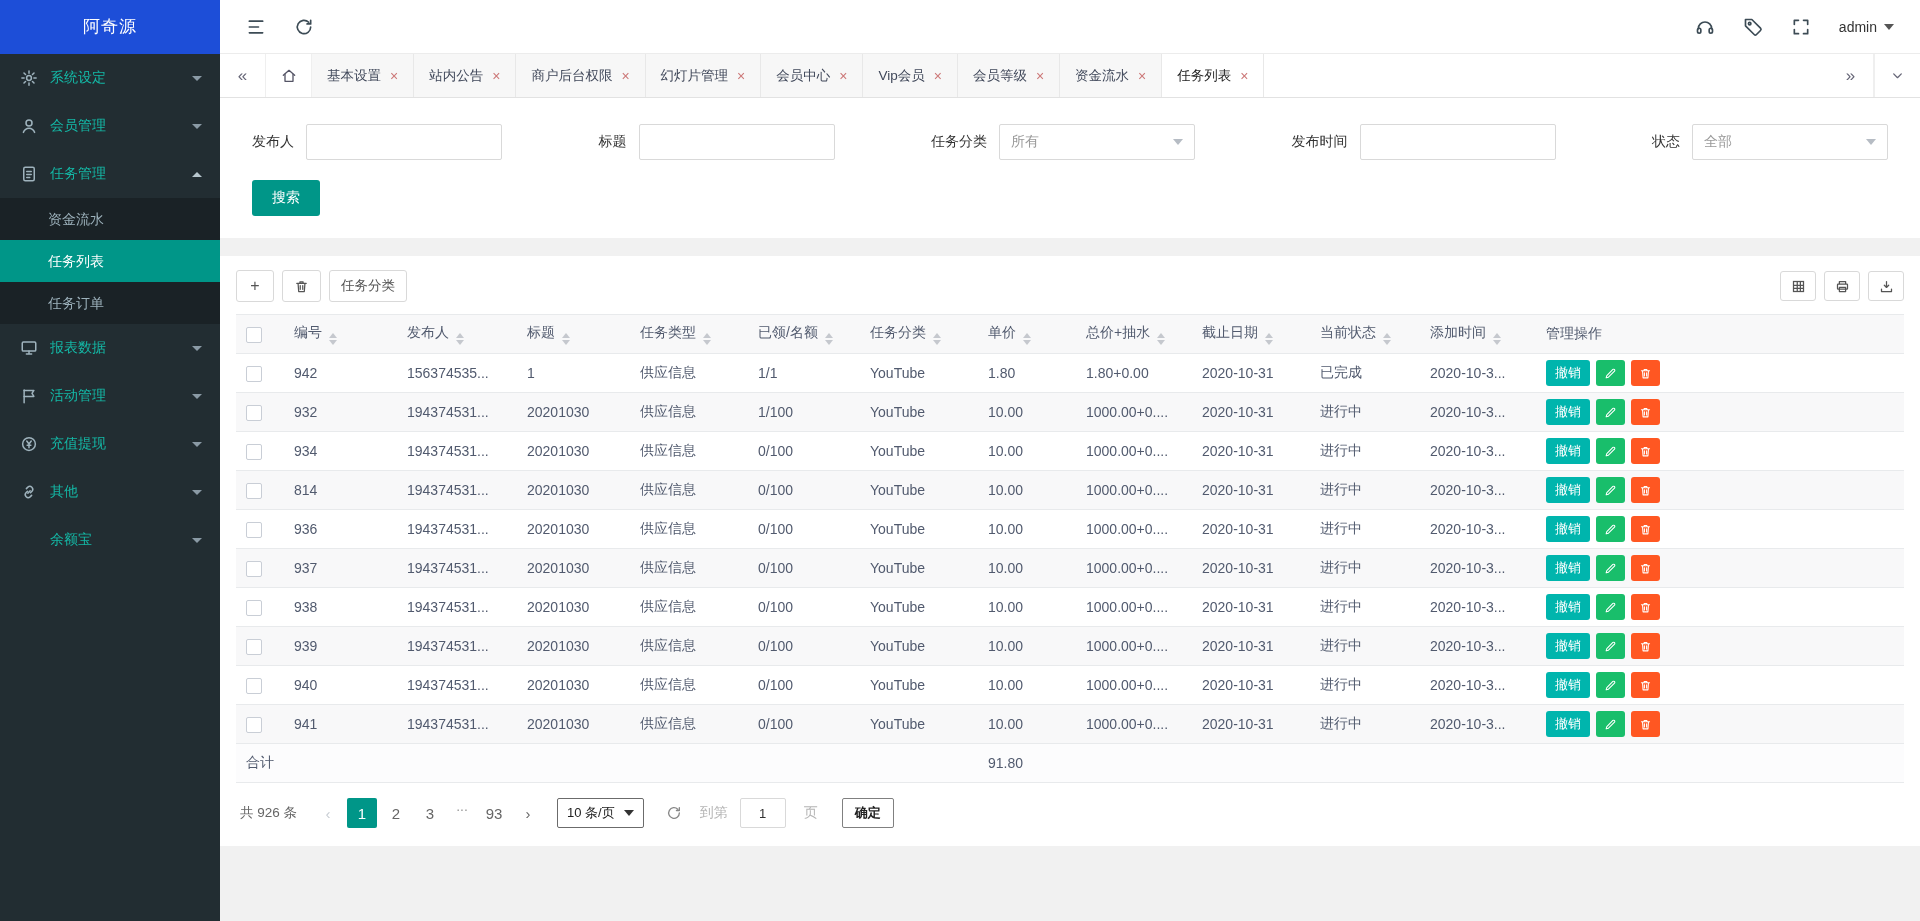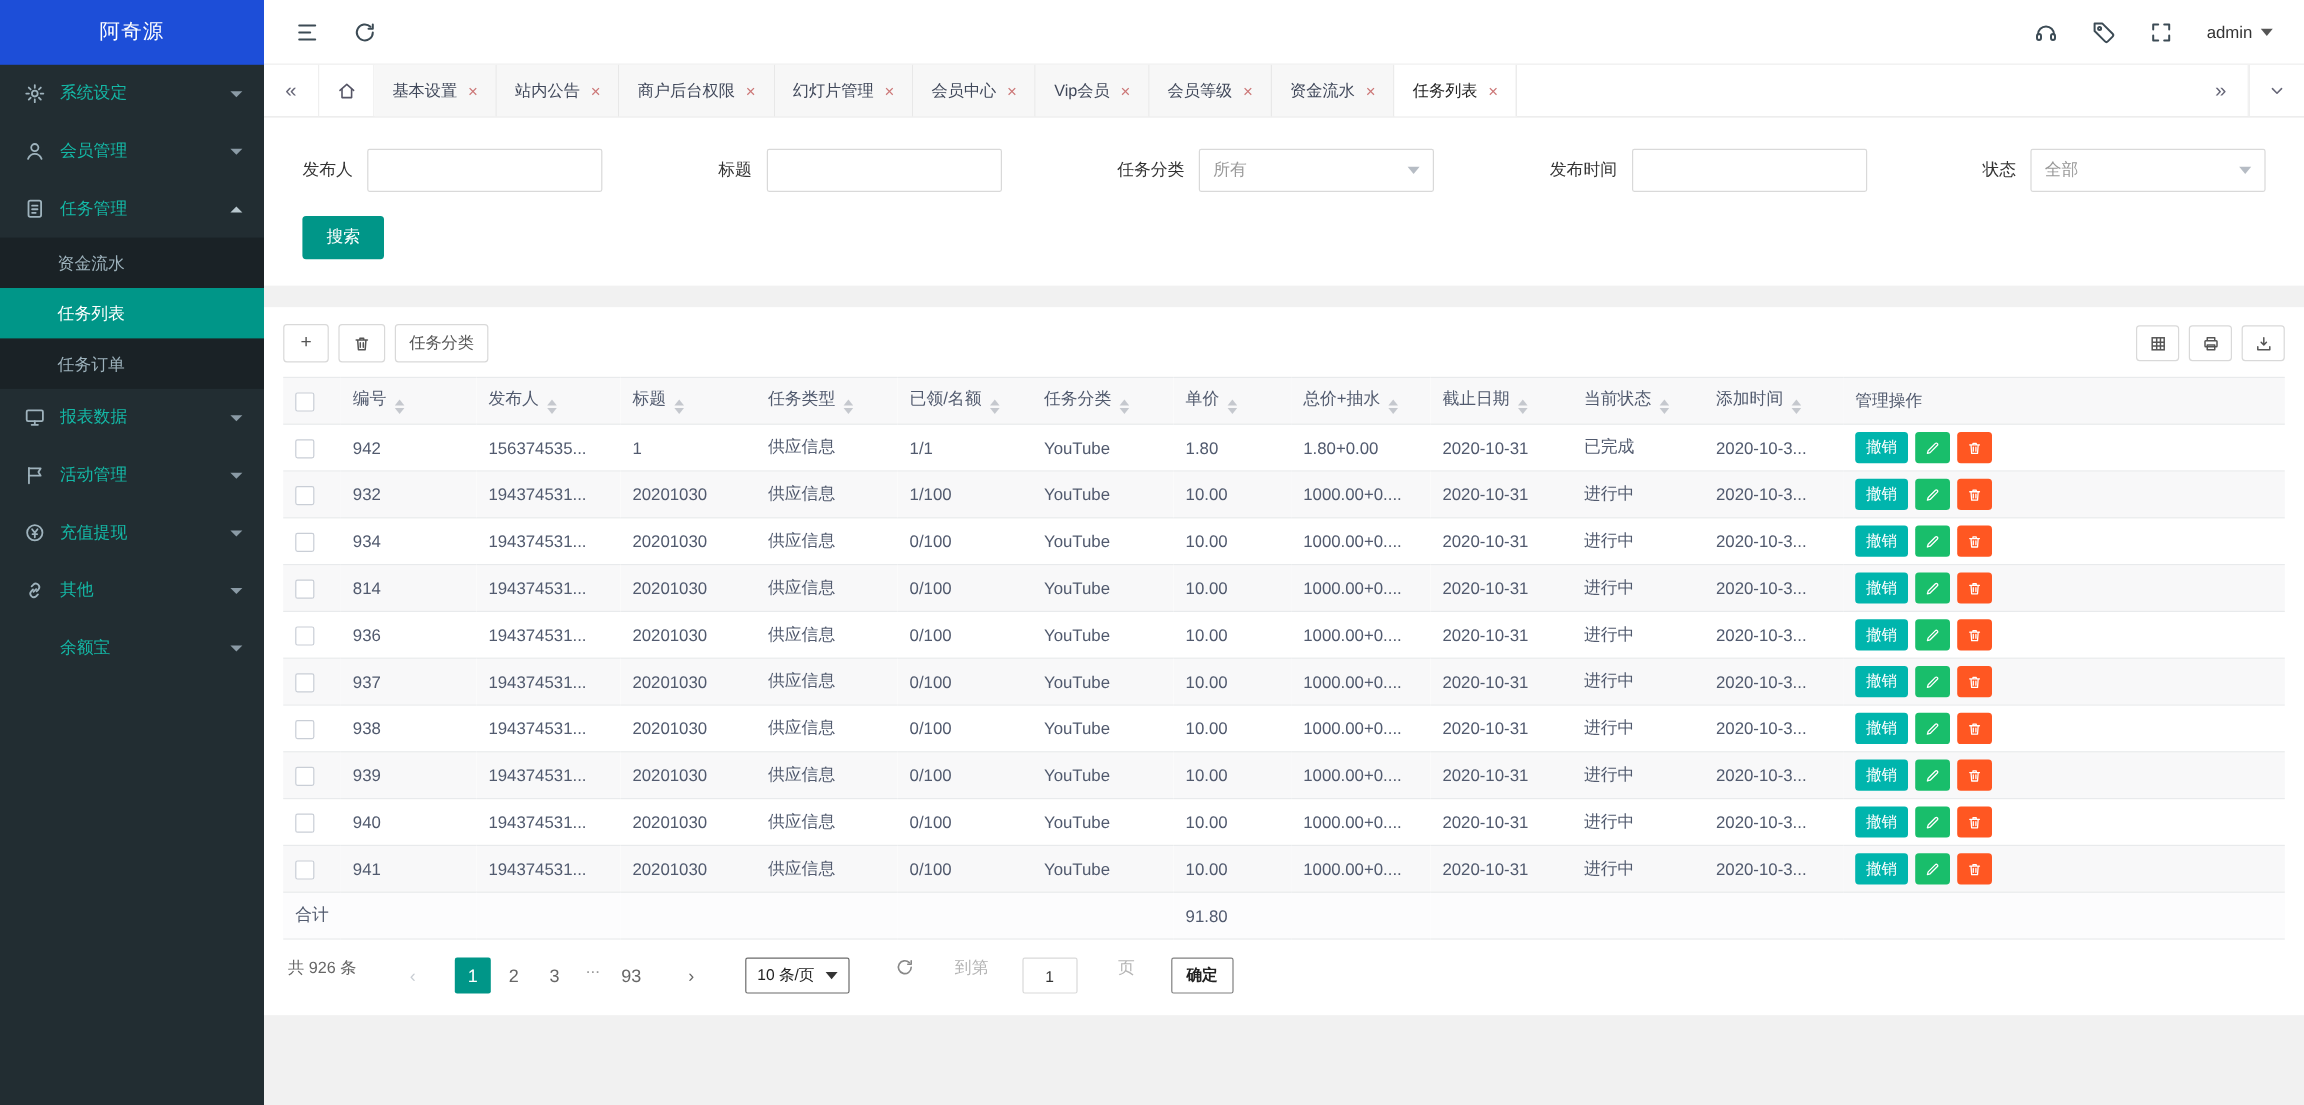--- a/index.html
+++ b/index.html
@@ -80,33 +80,33 @@
   .sort i.down { border-top:5px solid #c5c8ce; }
   .act { display:flex; gap:6px; align-items:center; }
   .act button { border:none; border-radius:3px; color:#fff; cursor:pointer; height:26px; display:inline-flex; align-items:center; justify-content:center; }
   .btn-revoke { padding:0 9px; font-size:13px; background:#00b5ad; }
   .btn-edit { width:29px; background:#19be6b; }
   .btn-del { width:29px; background:#ff5722; }
   .act svg { width:13px; height:13px; }
   tr.summary td { background:#fcfcfd; color:#515a6e; }
 
   
-  .pagination { display:flex; align-items:flex-start; padding:15px 4px 10px; gap:20px; font-size:14px; color:#666; }
+  .pagination { display:flex; align-items:center; padding:15px 4px 10px; gap:4px; font-size:14px; color:#666; }
   .pg-total { margin-right:12px; font-size:13.5px; color:#666; }
   .pg-btn { min-width:30px; height:30px; display:inline-flex; align-items:center; justify-content:center; color:#666; cursor:pointer; font-size:15px; border-radius:2px; }
   .pg-btn.disabled { color:#c8cdd3; }
   .pg-btn.active { background:#009688; color:#fff; }
   .pg-ellipsis { min-width:26px; text-align:center; color:#999; }
   .pg-size { height:30px; border:1px solid #6b6b6b; border-radius:2px; padding:0 9px; display:inline-flex; align-items:center; gap:9px; font-size:13px; color:#222; margin:0 10px; cursor:pointer; background:#fff; }
   .pg-size .caret-down { border-top-color:#333; }
   .pg-refresh { color:#888; cursor:pointer; margin:0 8px; }
   .pg-refresh svg { width:16px; height:16px; }
   .pg-goto-label { color:#b5b5b5; margin-left:6px; }
   .goto-input { width:46px; height:30px; border:1px solid #d9d9d9; border-radius:2px; text-align:center; margin:0 8px; font-size:13px; color:#333; outline:none; }
-  .confirm-btn { height:30px; padding:0 12px; border:1px solid #808080; background:#fff; font-weight:bold; font-size:13px; margin-left:10px; cursor:pointer; border-radius:2px; color:#222; }
+  .confirm-btn { height:30px; padding:0 12px; border:1px solid #808080; background:#fff; font-weight:bold; font-size:13px; margin-left:20px; cursor:pointer; border-radius:2px; color:#222; }
 </style>
 </head>
 <body>
 
 <aside class="sidebar">
   <div class="logo">阿奇源</div>
   <nav id="sidebar-menu">
       <div class="menu-item">
         <span class="mi-icon">
           <svg viewBox="0 0 24 24" fill="none" stroke="currentColor" stroke-width="2" stroke-linecap="round" stroke-linejoin="round">

